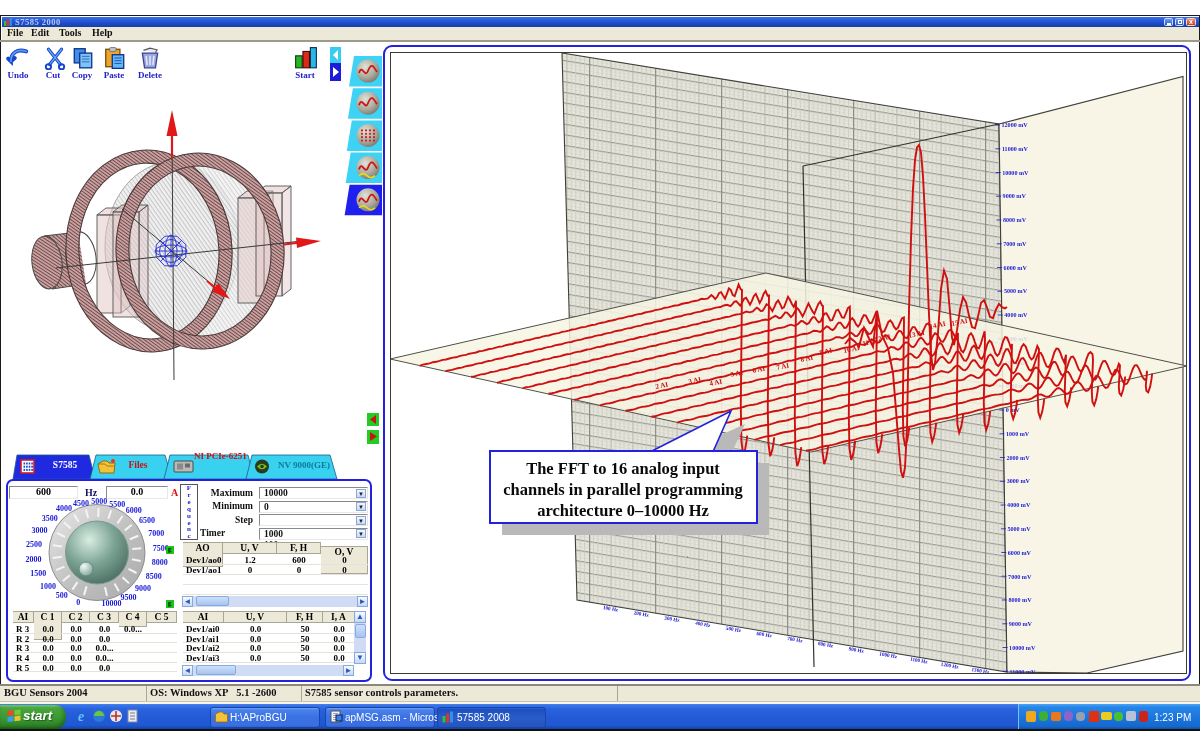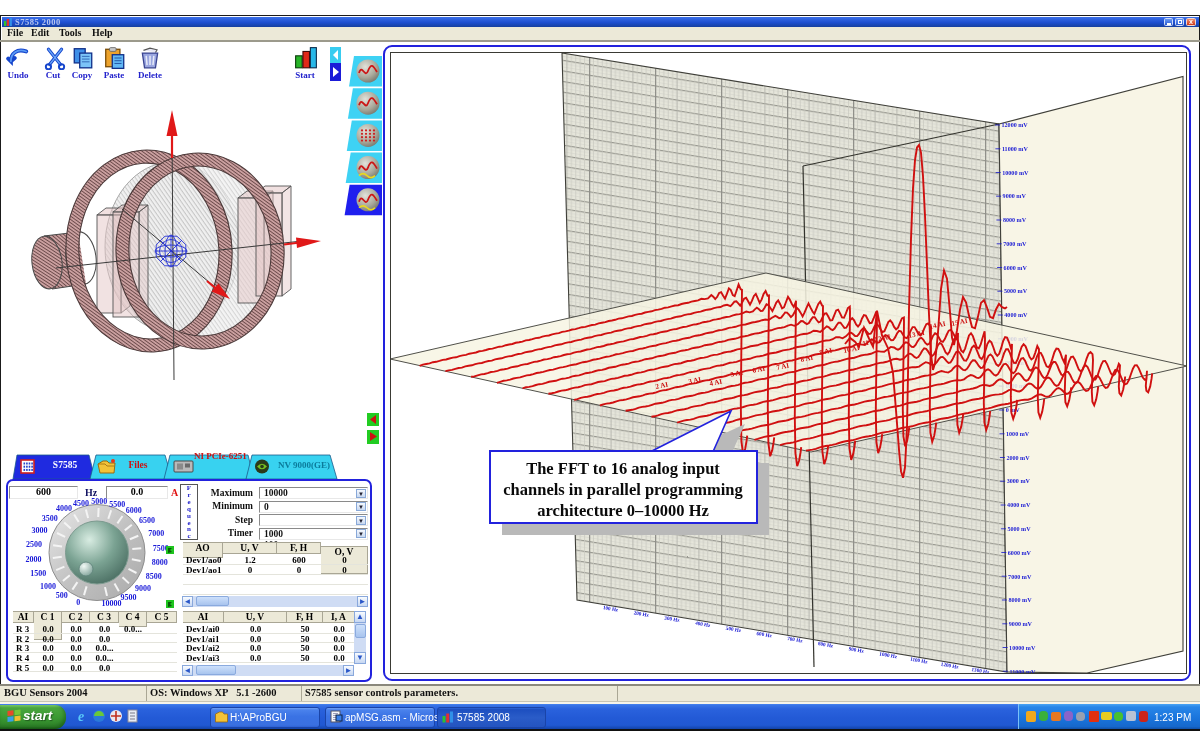--- a/index.html
+++ b/index.html
@@ -423,26 +423,26 @@
 <div class="abs serif" style="left:264px;top:488px;font-size:9.5px;font-weight:bold;color:#111">10000</div>
 <div class="abs" style="left:356px;top:488.5px;width:10px;height:9px;background:linear-gradient(180deg,#f4f8fe,#c8d8f0);border:1px solid #88a8d8;font-size:6px;line-height:8px;text-align:center;color:#223">▼</div>
 <div class="abs serif" style="left:200px;top:501.1px;width:53px;text-align:right;font-size:9.5px;font-weight:bold;color:#111">Minimum</div>
 <div class="abs sunk" style="left:259px;top:500.6px;width:109px;height:12px"></div>
 <div class="abs serif" style="left:264px;top:501.6px;font-size:9.5px;font-weight:bold;color:#111">0</div>
 <div class="abs" style="left:356px;top:502.1px;width:10px;height:9px;background:linear-gradient(180deg,#f4f8fe,#c8d8f0);border:1px solid #88a8d8;font-size:6px;line-height:8px;text-align:center;color:#223">▼</div>
 <div class="abs serif" style="left:200px;top:514.7px;width:53px;text-align:right;font-size:9.5px;font-weight:bold;color:#111">Step</div>
 <div class="abs sunk" style="left:259px;top:514.2px;width:109px;height:12px"></div>
 <div class="abs serif" style="left:264px;top:540px;font-size:9.5px;font-weight:bold;color:#111">100</div>
 <div class="abs" style="left:356px;top:515.7px;width:10px;height:9px;background:linear-gradient(180deg,#f4f8fe,#c8d8f0);border:1px solid #88a8d8;font-size:6px;line-height:8px;text-align:center;color:#223">▼</div>
-<div class="abs serif" style="left:200px;top:528.3px;width:53px;text-align:right;font-size:9.5px;font-weight:bold;color:#111">Timer</div>
+<div class="abs serif" style="left:200px;top:528.3px;width:53px;font-size:9.5px;font-weight:bold;color:#111">Timer</div>
 <div class="abs sunk" style="left:259px;top:527.8px;width:109px;height:12px"></div>
 <div class="abs serif" style="left:264px;top:528.8px;font-size:9.5px;font-weight:bold;color:#111">1000</div>
 <div class="abs" style="left:356px;top:529.3px;width:10px;height:9px;background:linear-gradient(180deg,#f4f8fe,#c8d8f0);border:1px solid #88a8d8;font-size:6px;line-height:8px;text-align:center;color:#223">▼</div>
 <div class="abs" style="left:182px;top:542px;width:186px;border-left:1px solid #a9a695">
-    <div class="hdrcell" style="position:absolute;left:0px;top:0;width:40px;height:16px;line-height:11px">AO</div>
+    <div class="hdrcell" style="position:absolute;left:0px;top:0;width:40px;height:25px;line-height:11px">AO</div>
     <div class="hdrcell" style="position:absolute;left:40px;top:0;width:54px;height:12px;line-height:11px">U, V</div>
     <div class="hdrcell" style="position:absolute;left:94px;top:0;width:44px;height:12px;line-height:11px">F, H</div>
     <div class="hdrcell" style="position:absolute;left:138px;top:4px;width:47px;height:28px;line-height:11px">O, V</div>
     <div class="dcell" style="position:absolute;left:0px;top:13px;width:40px;height:10px;padding-left:3px;text-align:left;border-bottom:0.5px solid #e4e4dc">Dev1/ao0</div>
     <div class="dcell" style="position:absolute;left:40px;top:13px;width:54px;height:10px;text-align:center;border-bottom:0.5px solid #e4e4dc">1.2</div>
     <div class="dcell" style="position:absolute;left:94px;top:13px;width:44px;height:10px;text-align:center;border-bottom:0.5px solid #e4e4dc">600</div>
     <div class="dcell" style="position:absolute;left:138px;top:13px;width:47px;height:10px;text-align:center;border-bottom:0.5px solid #e4e4dc">0</div>
     <div class="dcell" style="position:absolute;left:0px;top:23px;width:40px;height:10px;padding-left:3px;text-align:left;border-bottom:0.5px solid #e4e4dc">Dev1/ao1</div>
     <div class="dcell" style="position:absolute;left:40px;top:23px;width:54px;height:10px;text-align:center;border-bottom:0.5px solid #e4e4dc">0</div>
     <div class="dcell" style="position:absolute;left:94px;top:23px;width:44px;height:10px;text-align:center;border-bottom:0.5px solid #e4e4dc">0</div>

